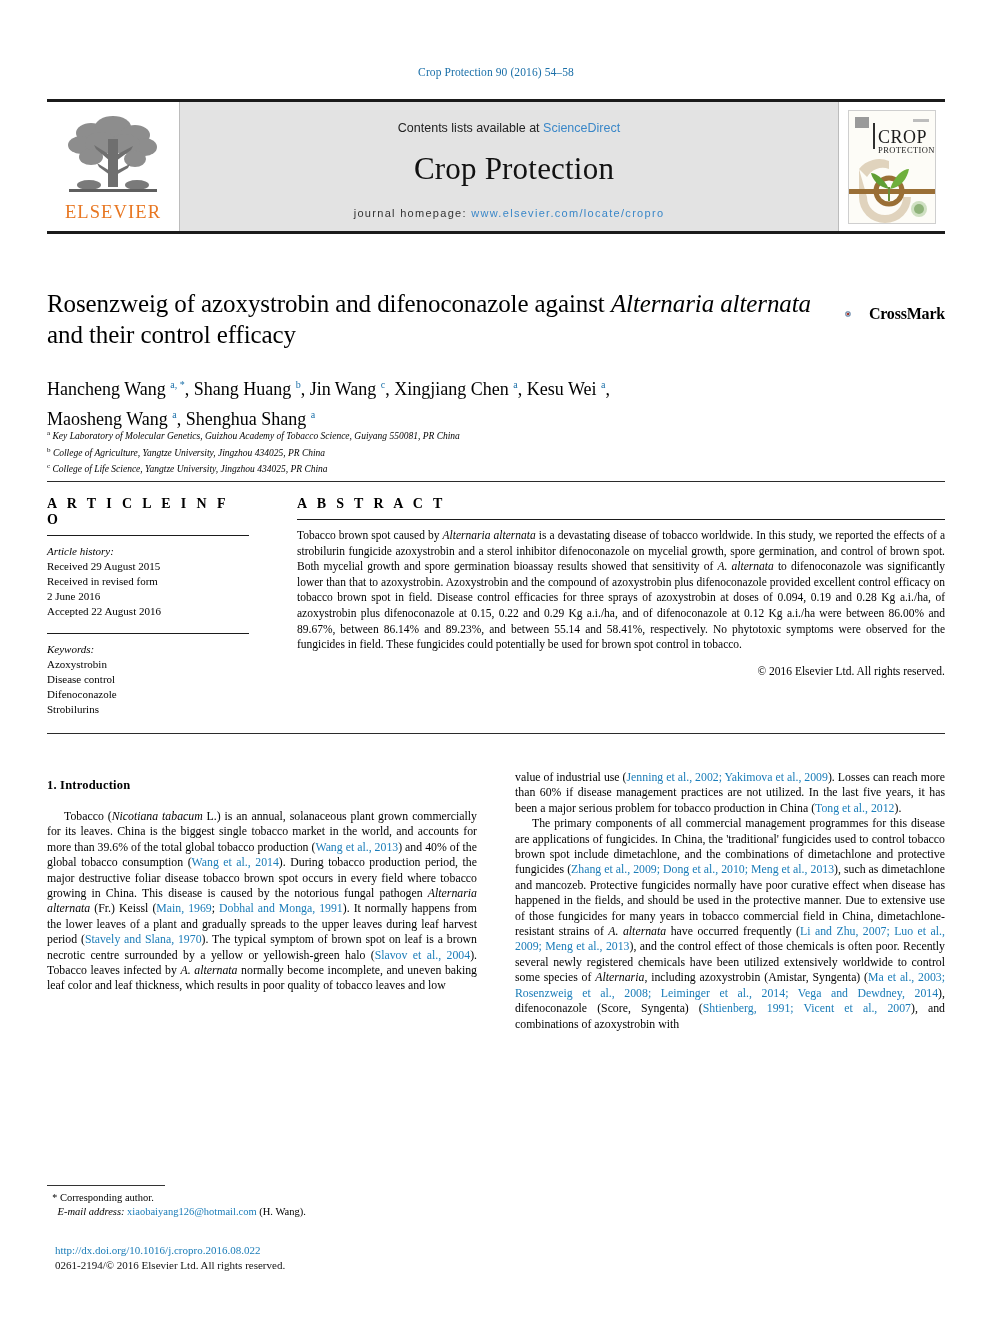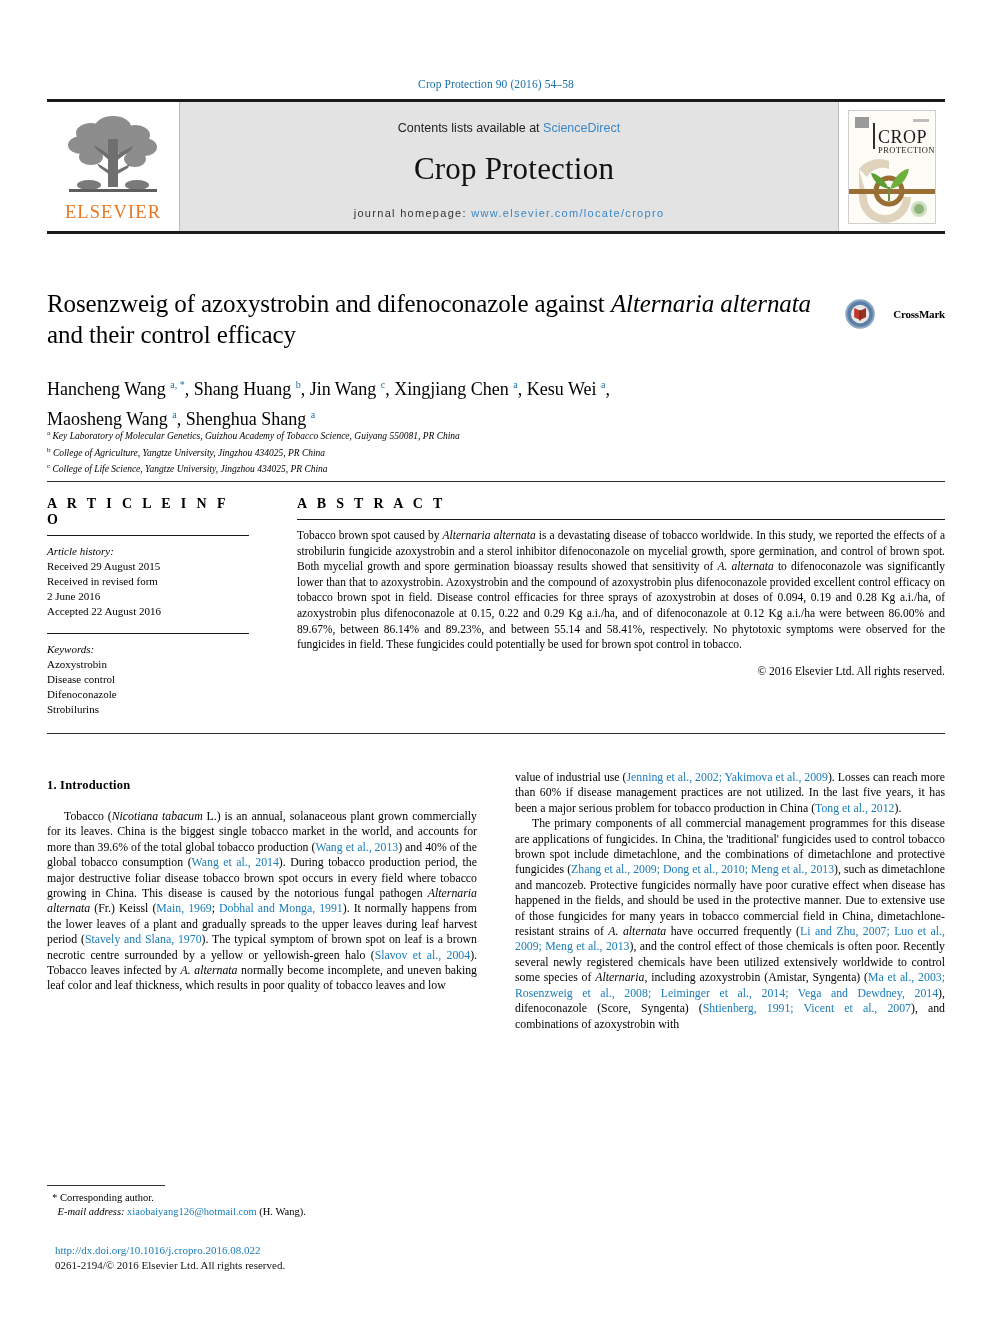--- a/index.html
+++ b/index.html
@@ -18,21 +18,21 @@
   .page {
     position: relative;
     width: 992px;
     height: 1323px;
     background: #fff;
   }
 
   
   .running-head {
     position: absolute;
-    top: 78px;
+    top: 66px;
     left: 0;
     width: 992px;
     text-align: center;
     font-size: 11.5px;
     color: #1a6fa8;
     letter-spacing: .1px;
   }
 
   
   .masthead {
@@ -135,21 +135,21 @@
     position: absolute;
     top: 288px;
     left: 845px;
     width: 100px;
     height: 52px;
     display: flex;
     align-items: center;
   }
   .crossmark-label {
     font-family: "Liberation Serif", serif;
-    font-size: 11px;
+    font-size: 16px;
     font-weight: bold;
     letter-spacing: -.2px;
     margin-left: 18px;
     text-align: center;
   }
 
   .authors {
     position: absolute;
     top: 372px;
     left: 47px;

